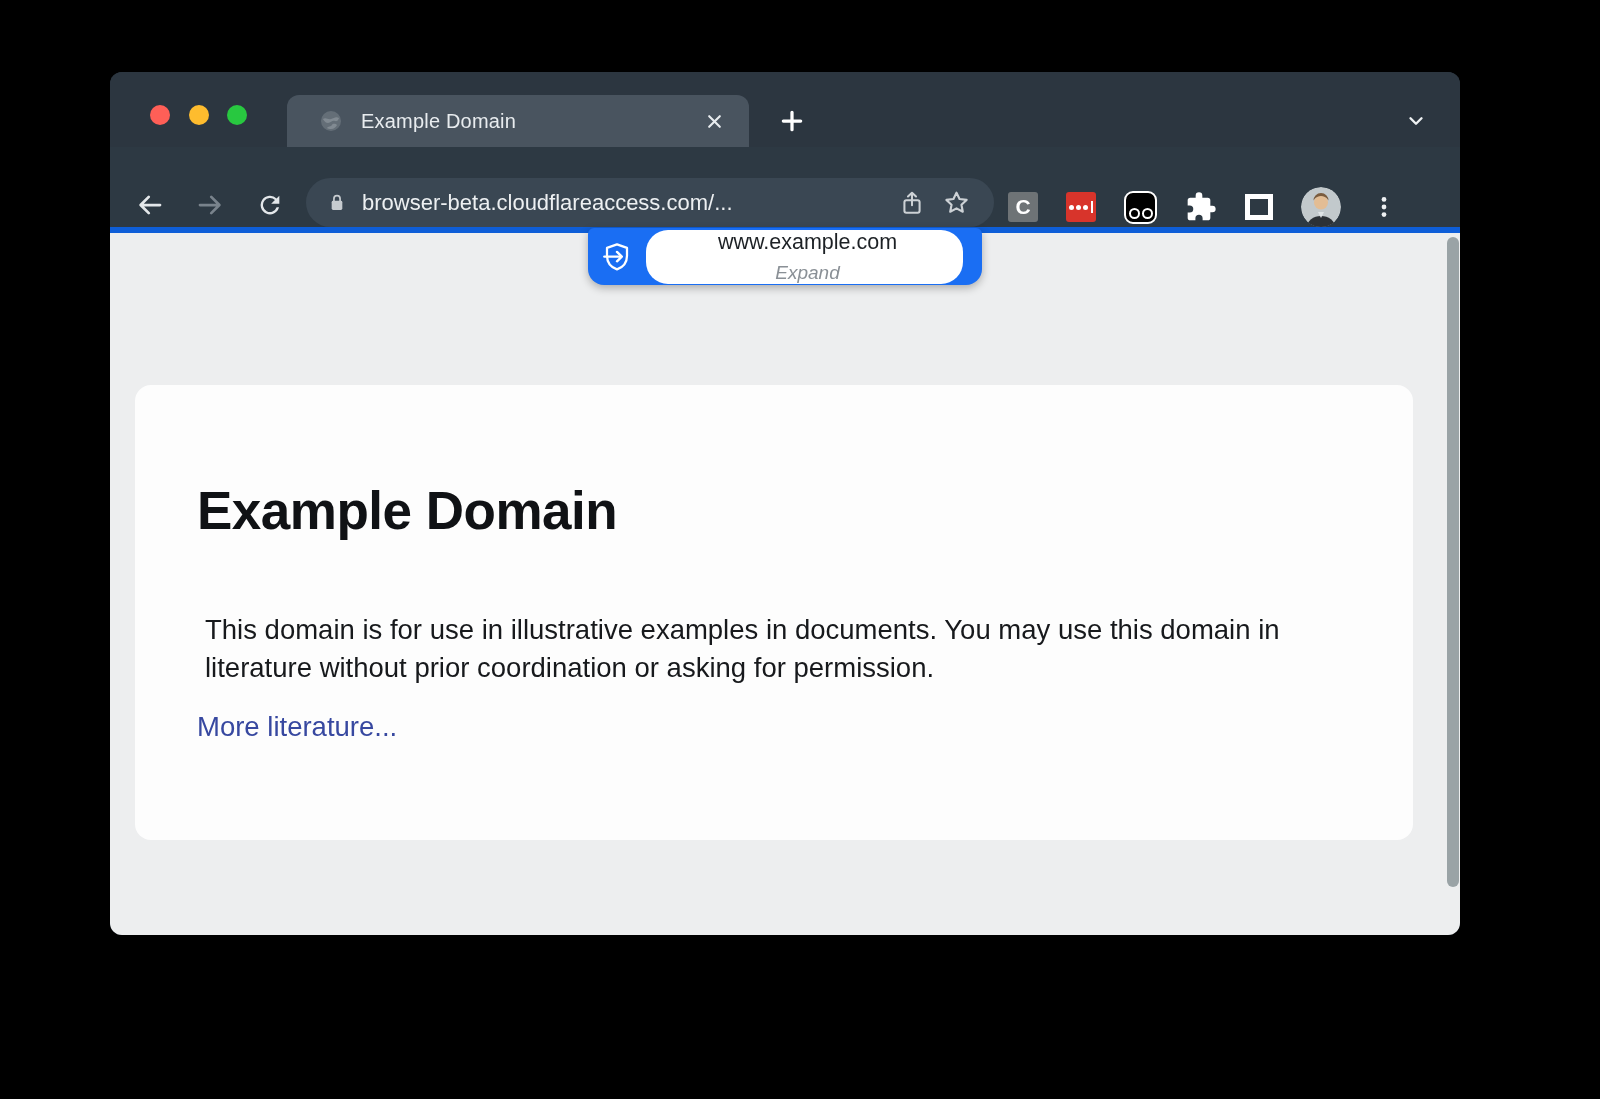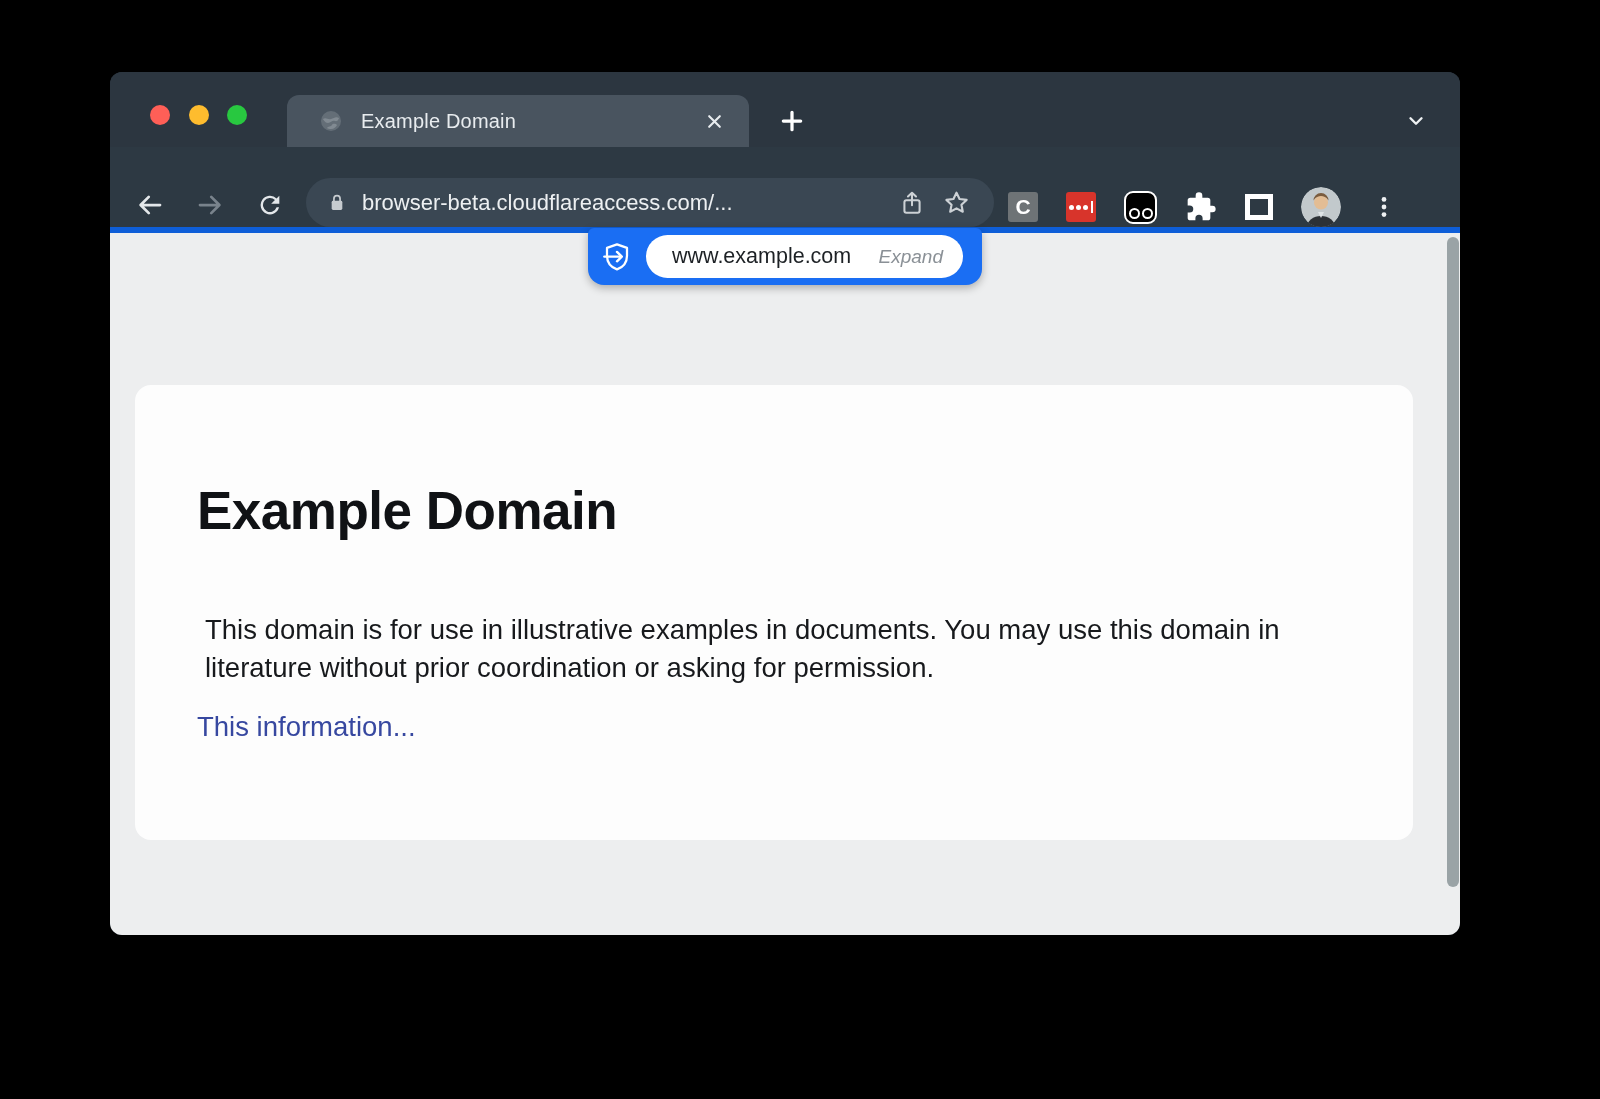--- a/index.html
+++ b/index.html
@@ -65,22 +65,22 @@
   .accent-line{position:absolute;left:0;top:155px;width:100%;height:6px;background:#0e5ed8;}
 
   
   .viewport{position:absolute;left:0;top:161px;width:100%;height:702px;background:#edeeef;}
 
   
   .iso-banner{position:absolute;left:478px;top:-5px;width:394px;height:57px;background:#1a6ef3;
               border-radius:6px 6px 16px 16px;display:flex;align-items:center;
               box-shadow:0 3px 8px rgba(0,0,0,.28);}
   .iso-shield{margin-left:13px;display:flex;flex:0 0 auto;}
-  .iso-pill{margin-left:13px;width:317px;height:43px;background:#fff;border-radius:22px;
-            display:flex;align-items:center;padding:0 20px 0 26px;}
+  .iso-pill{margin-left:13px;width:317px;height:54px;background:#fff;border-radius:22px;
+            display:flex;align-items:center;padding:0 20px 0 26px;flex-direction:column;}
   .iso-host{color:#1d2125;font-size:21.5px;flex:1;white-space:nowrap;}
   .iso-expand{color:#8a9096;font-size:19px;flex:0 0 auto;font-style:italic;}
 
   
   .card{position:absolute;left:25px;top:152px;width:1278px;height:455px;background:#fdfdfd;
         border-radius:16px;}
   .card h1{margin:0;position:absolute;left:62px;top:95px;font-size:53px;font-weight:bold;
            color:#101215;letter-spacing:-.5px;}
   .card p{margin:8px;position:absolute;left:62px;top:218px;width:1150px;font-size:27.5px;
           line-height:38px;color:#17191c;}
@@ -222,20 +222,20 @@
         </span>
         <div class="iso-pill">
           <span class="iso-host">www.example.com</span>
           <span class="iso-expand">Expand</span>
         </div>
       </div>
 
       <div class="card">
         <h1>Example Domain</h1>
         <p>This domain is for use in illustrative examples in documents. You may use this domain in literature without prior coordination or asking for permission.</p>
-        <a>This information...</a>
+        <a>More literature...</a>
       </div>
 
       <div class="scroll-thumb"></div>
     </div>
 
   </div>
 </div>
 
 </body></html>

